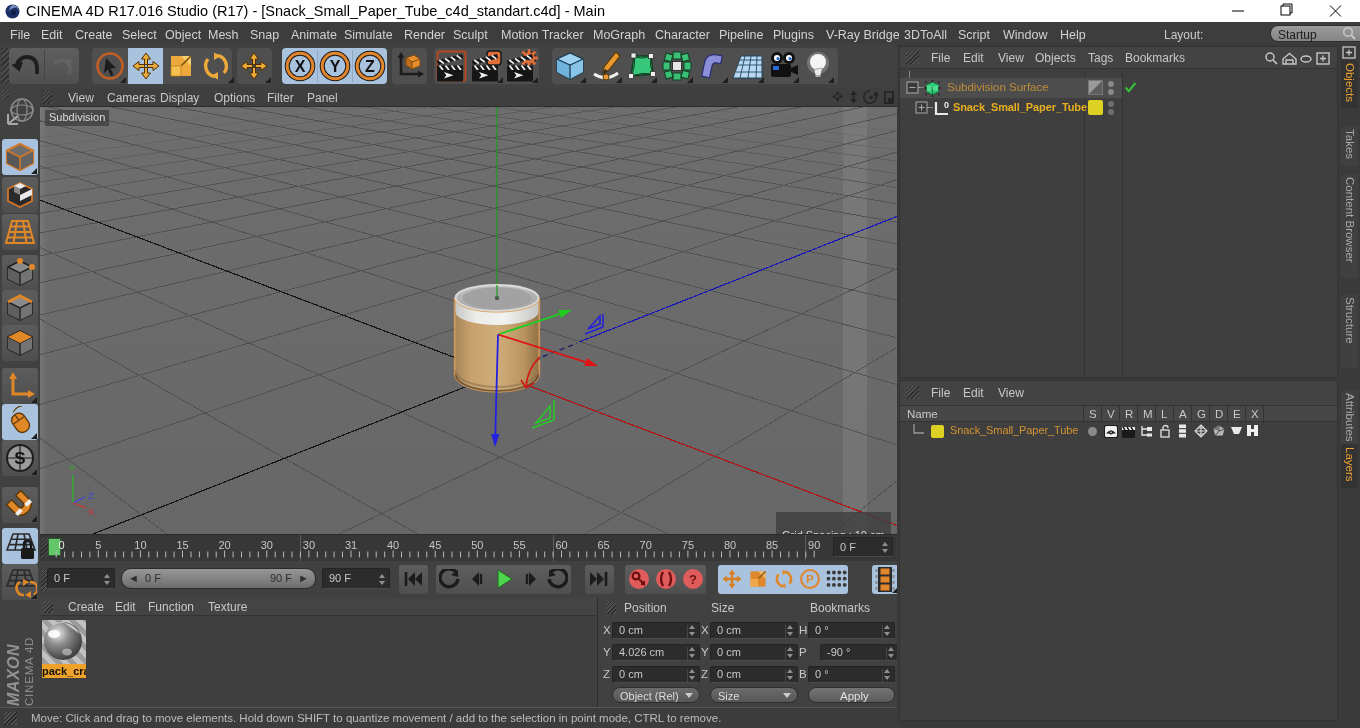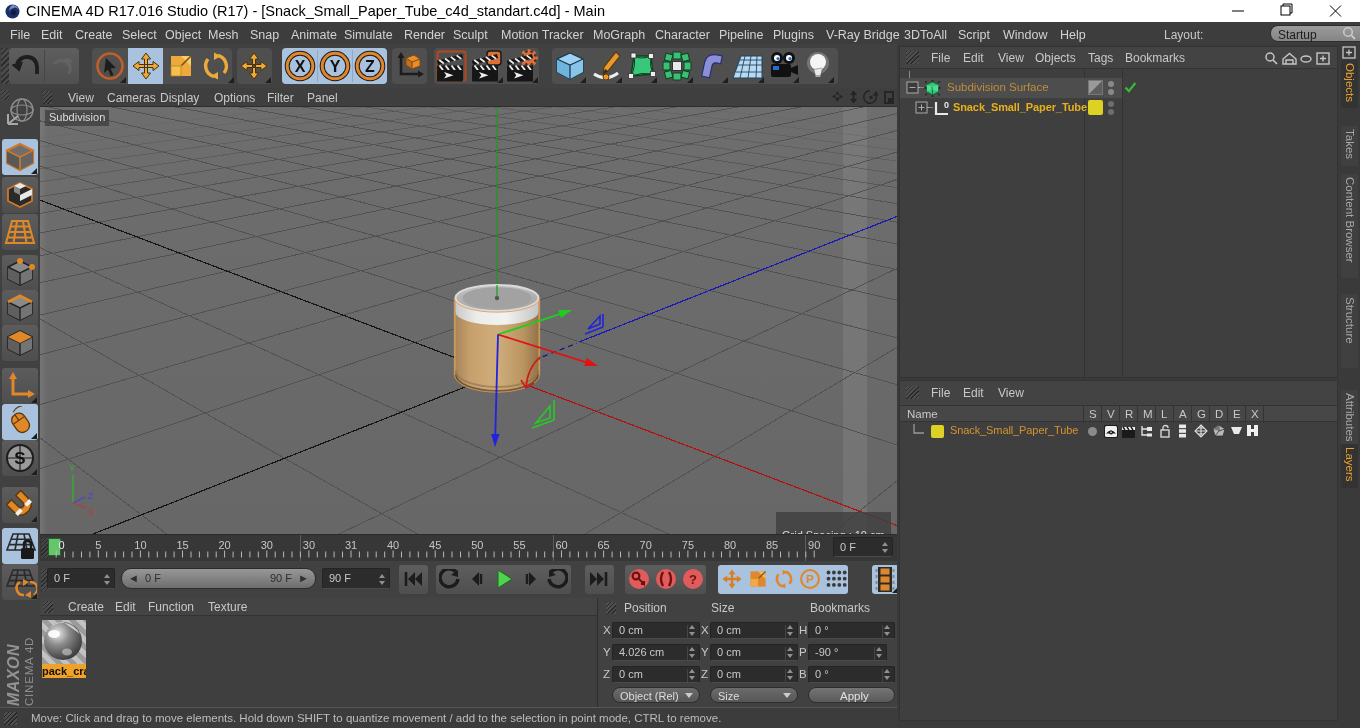--- a/index.html
+++ b/index.html
@@ -864,21 +864,21 @@
     <div class="ibox" style="left:14px;top:24px;width:88px;height:17px;line-height:15px">0 cm<span class="spin" style="top:1px"></span><span class="abs" style="right:11px;top:2px;width:1px;height:13px;background:#454545"></span></div>
     <div class="tx" style="left:103px;top:27px;font-size:11.5px">X</div>
     <div class="ibox" style="left:112px;top:24px;width:88px;height:17px;line-height:15px">0 cm<span class="spin" style="top:1px"></span><span class="abs" style="right:11px;top:2px;width:1px;height:13px;background:#454545"></span></div>
     <div class="tx" style="left:201px;top:27px;font-size:11.5px">H</div>
     <div class="ibox" style="left:210px;top:24px;width:87px;height:17px;line-height:15px">0 °<span class="spin" style="top:1px"></span><span class="abs" style="right:11px;top:2px;width:1px;height:13px;background:#454545"></span></div>
     <div class="tx" style="left:5px;top:49px;font-size:11.5px">Y</div>
     <div class="ibox" style="left:14px;top:46px;width:88px;height:17px;line-height:15px">4.026 cm<span class="spin" style="top:1px"></span><span class="abs" style="right:11px;top:2px;width:1px;height:13px;background:#454545"></span></div>
     <div class="tx" style="left:103px;top:49px;font-size:11.5px">Y</div>
     <div class="ibox" style="left:112px;top:46px;width:88px;height:17px;line-height:15px">0 cm<span class="spin" style="top:1px"></span><span class="abs" style="right:11px;top:2px;width:1px;height:13px;background:#454545"></span></div>
     <div class="tx" style="left:201px;top:49px;font-size:11.5px">P</div>
-    <div class="ibox" style="left:210px;top:46px;width:79px;height:17px;line-height:15px">-90 °<span class="spin" style="top:1px"></span><span class="abs" style="right:11px;top:2px;width:1px;height:13px;background:#454545"></span></div>
+    <div class="ibox" style="left:222px;top:46px;width:79px;height:17px;line-height:15px">-90 °<span class="spin" style="top:1px"></span><span class="abs" style="right:11px;top:2px;width:1px;height:13px;background:#454545"></span></div>
     <div class="tx" style="left:5px;top:71px;font-size:11.5px">Z</div>
     <div class="ibox" style="left:14px;top:68px;width:88px;height:17px;line-height:15px">0 cm<span class="spin" style="top:1px"></span><span class="abs" style="right:11px;top:2px;width:1px;height:13px;background:#454545"></span></div>
     <div class="tx" style="left:103px;top:71px;font-size:11.5px">Z</div>
     <div class="ibox" style="left:112px;top:68px;width:88px;height:17px;line-height:15px">0 cm<span class="spin" style="top:1px"></span><span class="abs" style="right:11px;top:2px;width:1px;height:13px;background:#454545"></span></div>
     <div class="tx" style="left:201px;top:71px;font-size:11.5px">B</div>
     <div class="ibox" style="left:210px;top:68px;width:87px;height:17px;line-height:15px">0 °<span class="spin" style="top:1px"></span><span class="abs" style="right:11px;top:2px;width:1px;height:13px;background:#454545"></span></div>
     <div class="abs" style="left:14px;top:89px;width:88px;height:16px;background:linear-gradient(#6b6b6b,#565656);border-radius:8px;border:1px solid #2e2e2e">
 <div class="tx" style="left:7px;top:2.5px;font-size:11px;color:#ddd">Object (Rel)</div>
 <div class="abs" style="right:6px;top:5px;border-left:4px solid transparent;border-right:4px solid transparent;border-top:5px solid #ccc"></div>
     </div>

